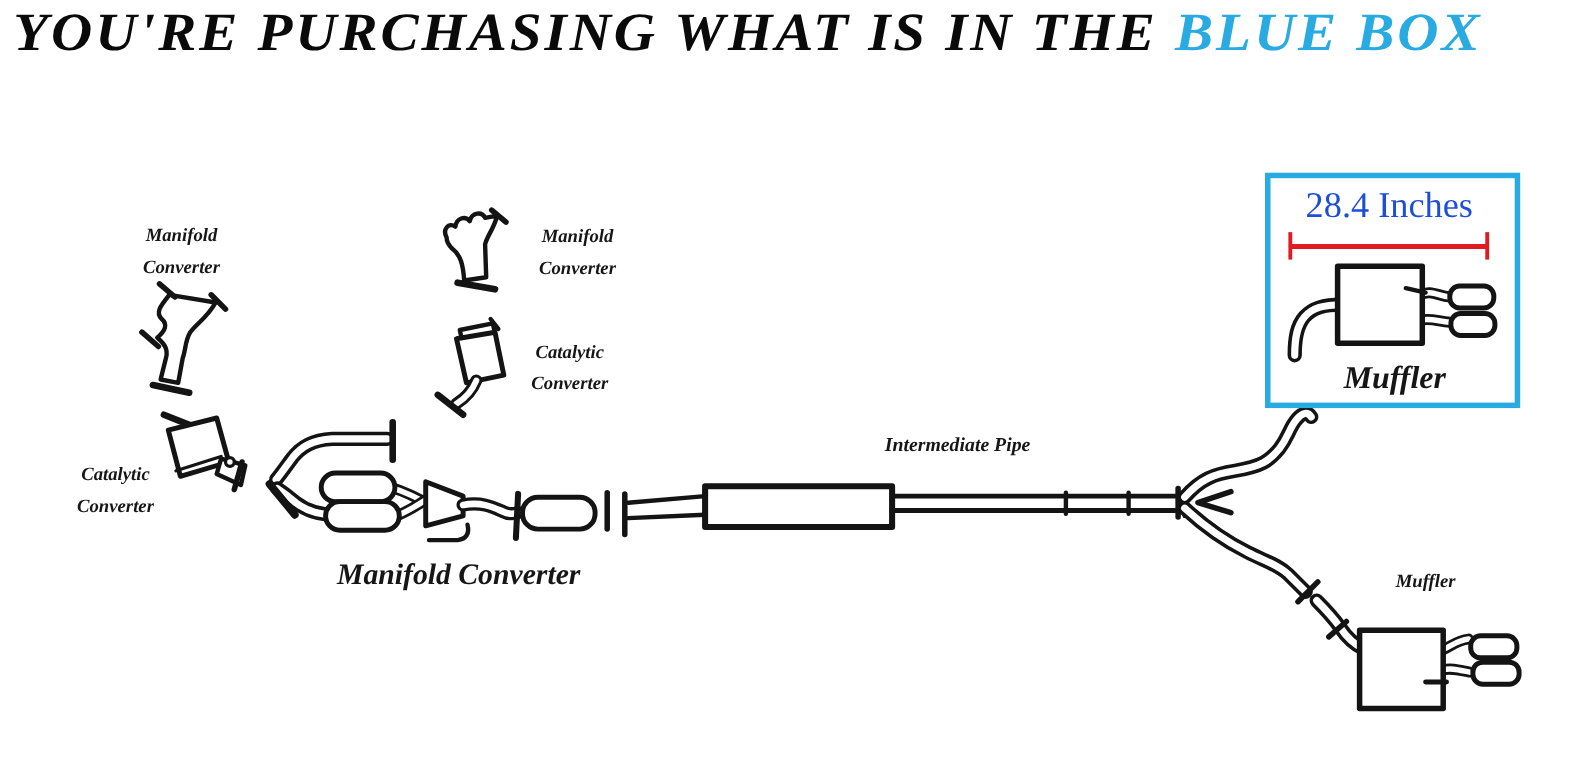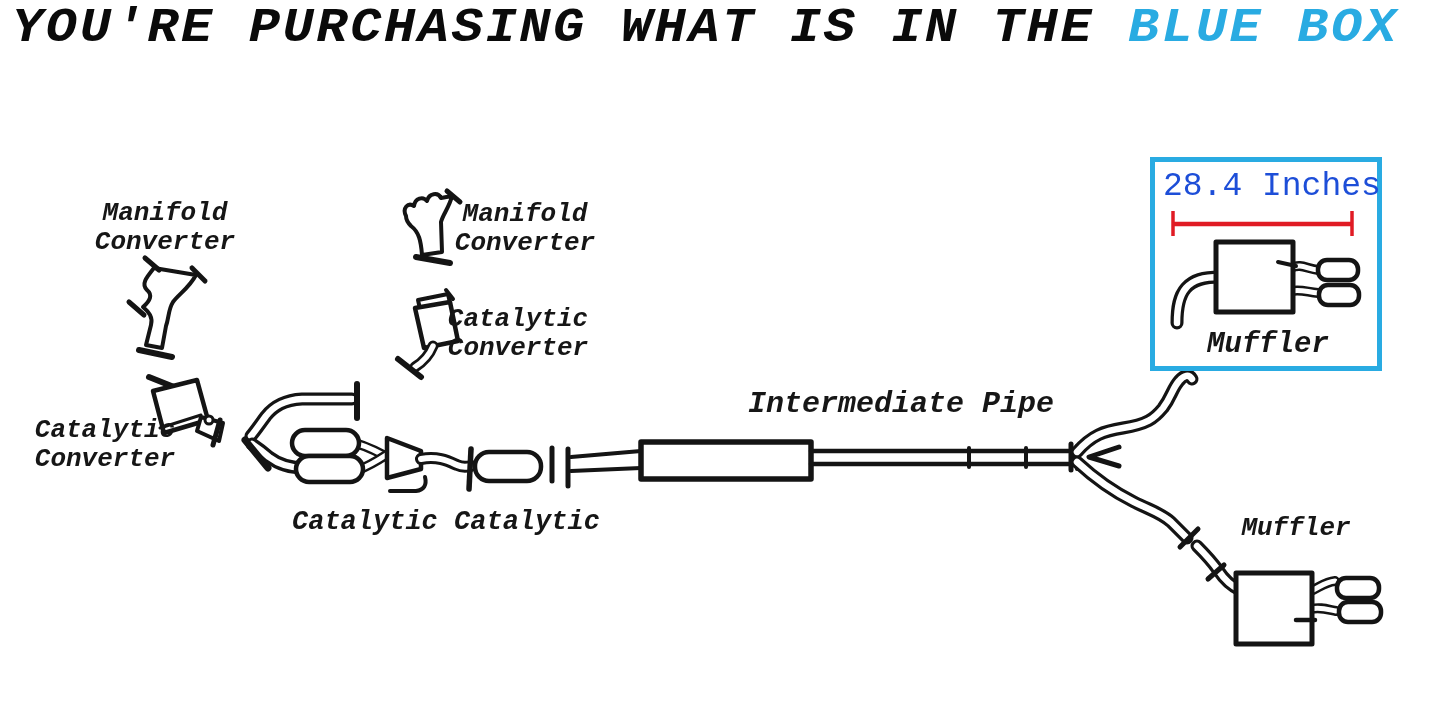--- a/index.html
+++ b/index.html
@@ -1,21 +1,21 @@
 <!DOCTYPE html>
 <html><head>
 <meta charset="utf-8">
 <style>
   html,body{margin:0;padding:0;background:#ffffff;}
   .stage{
     position:relative;
     width:1445px;height:702px;
     background:#ffffff;
     overflow:hidden;
-    font-family:Liberation Mono, monospace;
+    font-family:Liberation Serif, serif;
   }
   
   .title{
     position:absolute;left:12px;top:0px;
     width:1430px;
     white-space:nowrap;
     font-size:49px;
     font-weight:700;
     font-style:italic;
     letter-spacing:2.5px;
@@ -30,21 +30,21 @@
   .w{fill:#ffffff;}
   .wi{stroke:#ffffff;fill:none;stroke-linecap:round;stroke-linejoin:round;}
   .red{stroke:#E01B24;fill:none;stroke-linecap:butt;}
   
   .lbl{
     position:absolute;
     text-align:center;
     font-weight:700;
     font-style:italic;
     color:#161616;
-    font-size:26px;
+    font-size:17px;
     line-height:29px;
     white-space:nowrap;
   }
   .lbl-measure{
     position:absolute;
     text-align:center;
     font-weight:400;
     font-style:normal;
     color:#1d4ed8;
     font-size:33px;
@@ -197,23 +197,23 @@
   <div class="lbl" style="left:438px;top:305px;width:160px;">
     <div>Catalytic</div>
     <div>Converter</div>
   </div>
 
   <div class="lbl" style="left:25px;top:416px;width:160px;">
     <div>Catalytic</div>
     <div>Converter</div>
   </div>
 
-  <div class="lbl" style="left:292px;top:508px;width:250px;font-size:27px;">Catalytic Catalytic</div>
-
-  <div class="lbl" style="left:748px;top:390px;width:245px;font-size:30px;">Intermediate Pipe</div>
+  <div class="lbl" style="left:292px;top:508px;width:250px;font-size:27px;">Manifold Converter</div>
+
+  <div class="lbl" style="left:748px;top:390px;width:245px;font-size:18px;">Intermediate Pipe</div>
 
   <div class="lbl" style="left:1198px;top:330px;width:140px;font-size:29px;">Muffler</div>
 
   <div class="lbl" style="left:1226px;top:514px;width:140px;">Muffler</div>
 
   <div class="lbl-measure" style="left:1163px;top:170px;width:200px;">28.4 Inches</div>
 
 </div>
 
 </body></html>

